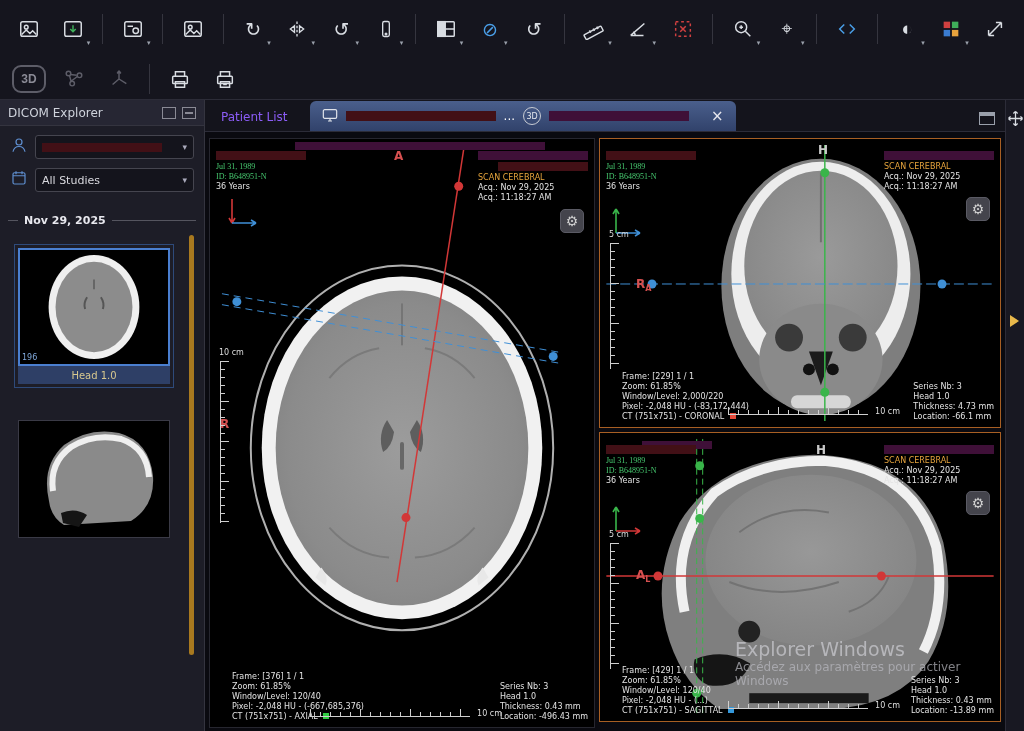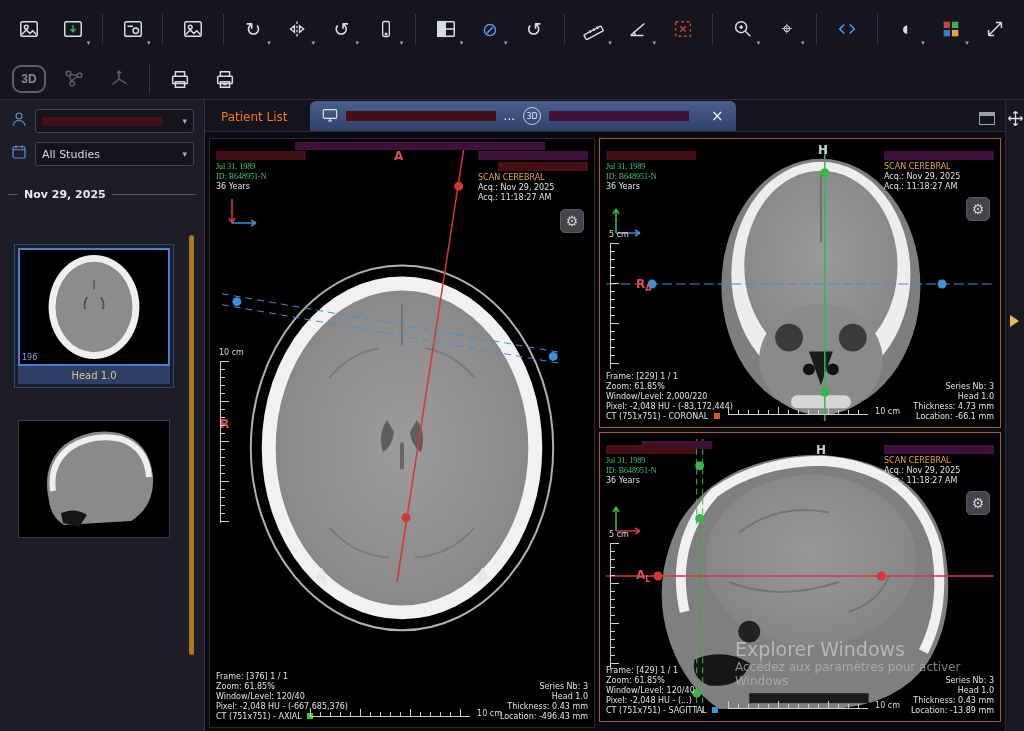--- a/index.html
+++ b/index.html
@@ -58,21 +58,21 @@
   .thumb.selected .tlabel { background:#2e3f66; }
   .odot { position:absolute; left:-10px; top:2px; width:7px; height:7px;
           border-radius:50%; background:#e8a33d; }
   #sb-scroll { position:absolute; left:189px; top:135px; width:5px; height:420px;
                background:#a8791f; border-radius:3px; }
 
   
   #main { position:absolute; left:205px; top:100px; width:800px; height:631px; background:#121219; }
   #tabbar { height:32px; display:flex; align-items:flex-end; background:#14141c;
             border-bottom:1px solid #2c2c38; }
-  .tab.plain { padding:7px 16px; font-size:12px; color:#f97316; cursor:pointer;margin-top:34px; }
+  .tab.plain { padding:7px 16px; font-size:12px; color:#8b5cf6; cursor:pointer;margin-top:34px; }
   .tab.active { height:30px; display:flex; align-items:center; gap:8px; padding:0 12px;
                 background:linear-gradient(#4a5f8c,#31426b); border-radius:6px 6px 0 0;
                 margin-left:6px; color:#fff; font-size:12px; cursor:pointer; }
   .tab .redact { height:10px; }
   .w150 { width:150px; } .w140 { width:140px; } .w120 { width:120px; }
   .w110 { width:110px; } .w90 { width:90px; }
   .mini3d { width:18px; height:18px; border:1px solid #c8ccd4; border-radius:50%;
             font-size:8px; display:flex; align-items:center; justify-content:center; color:#e6e9ee; }
   .tclose { font-size:15px; color:#e8e8ee; margin-left:14px; cursor:pointer; }
   #panel-toggle { margin-left:auto; margin-bottom:6px; margin-right:10px; width:16px;
@@ -83,22 +83,22 @@
   #viewer { position:absolute; left:0; top:32px; right:0; bottom:0; background:#0a0a10; }
   .vp { position:absolute; background:#000; overflow:hidden; }
   #vp-axial { left:4px; top:6px; width:386px; height:590px; border:1px solid #26262f; }
   #vp-coronal { left:394px; top:6px; width:402px; height:290px; border:1px solid #a85f23; }
   #vp-sagittal { left:394px; top:300px; width:402px; height:290px; border:1px solid #a85f23; }
   .vp svg.ct { position:absolute; inset:0; width:100%; height:100%; }
   .vp svg.xh { position:absolute; inset:0; width:100%; height:100%; }
   .ov { position:absolute; font-size:8px; line-height:10px; }
   .tl { left:6px; top:12px; }
   .tr { right:6px; top:12px; text-align:left; }
-  .bl { left:6px; bottom:5px; }
-  .br { right:6px; bottom:5px; text-align:right; }
+  .bl { left:22px; bottom:5px; }
+  .br { right:6px; bottom:5px; text-align:left; }
   .tr .redact, .tl .redact { display:block; margin:0 0 2px auto; }
   .tl .redact { margin:0 0 2px 0; }
   .gtxt { color:#46c96f;font-family:Liberation Serif, serif; } .otxt { color:#e6a43c; } .wtxt { color:#e3e3e3; }
   .orient { position:absolute; color:#d65050; font-size:12px; font-weight:bold; }
   .orient.gray { color:#c9c9c9; }
   .orient sub { font-size:8px; }
   .topc { position:absolute; height:8px; }
   .gear { position:absolute; right:10px; width:24px; height:24px; background:#44444c;
           border:1px solid #5a5a64; border-radius:5px; color:#d0d0d0; font-size:14px;
           display:flex; align-items:center; justify-content:center; padding:0; }
@@ -276,20 +276,26 @@
   <button class="tbtn">
     <svg width="22" height="22" viewBox="0 0 24 24">
         <rect x="4" y="9" width="16" height="8" rx="1"></rect>
         <path d="M7 9V4h10v5M7 15h10v6H7z"></path>
         <path d="M10 18h4"></path>
       </svg>
   </button>
 </div>
 
 <div id="sidebar">
+  <div id="sb-header">
+    <span>DICOM Explorer</span>
+    <span class="sp"></span>
+    <span class="hicon"></span>
+    <span class="hicon bar"></span>
+  </div>
 
   <div class="srow">
     <span class="sicon">
       <svg width="18" height="18" viewBox="0 0 24 24">
           <circle cx="12" cy="8" r="4"></circle>
           <path d="M4 21c1-5 5-7 8-7s7 2 8 7"></path>
         </svg>
     </span>
     <div class="select">
       <span class="redact w120"></span>

